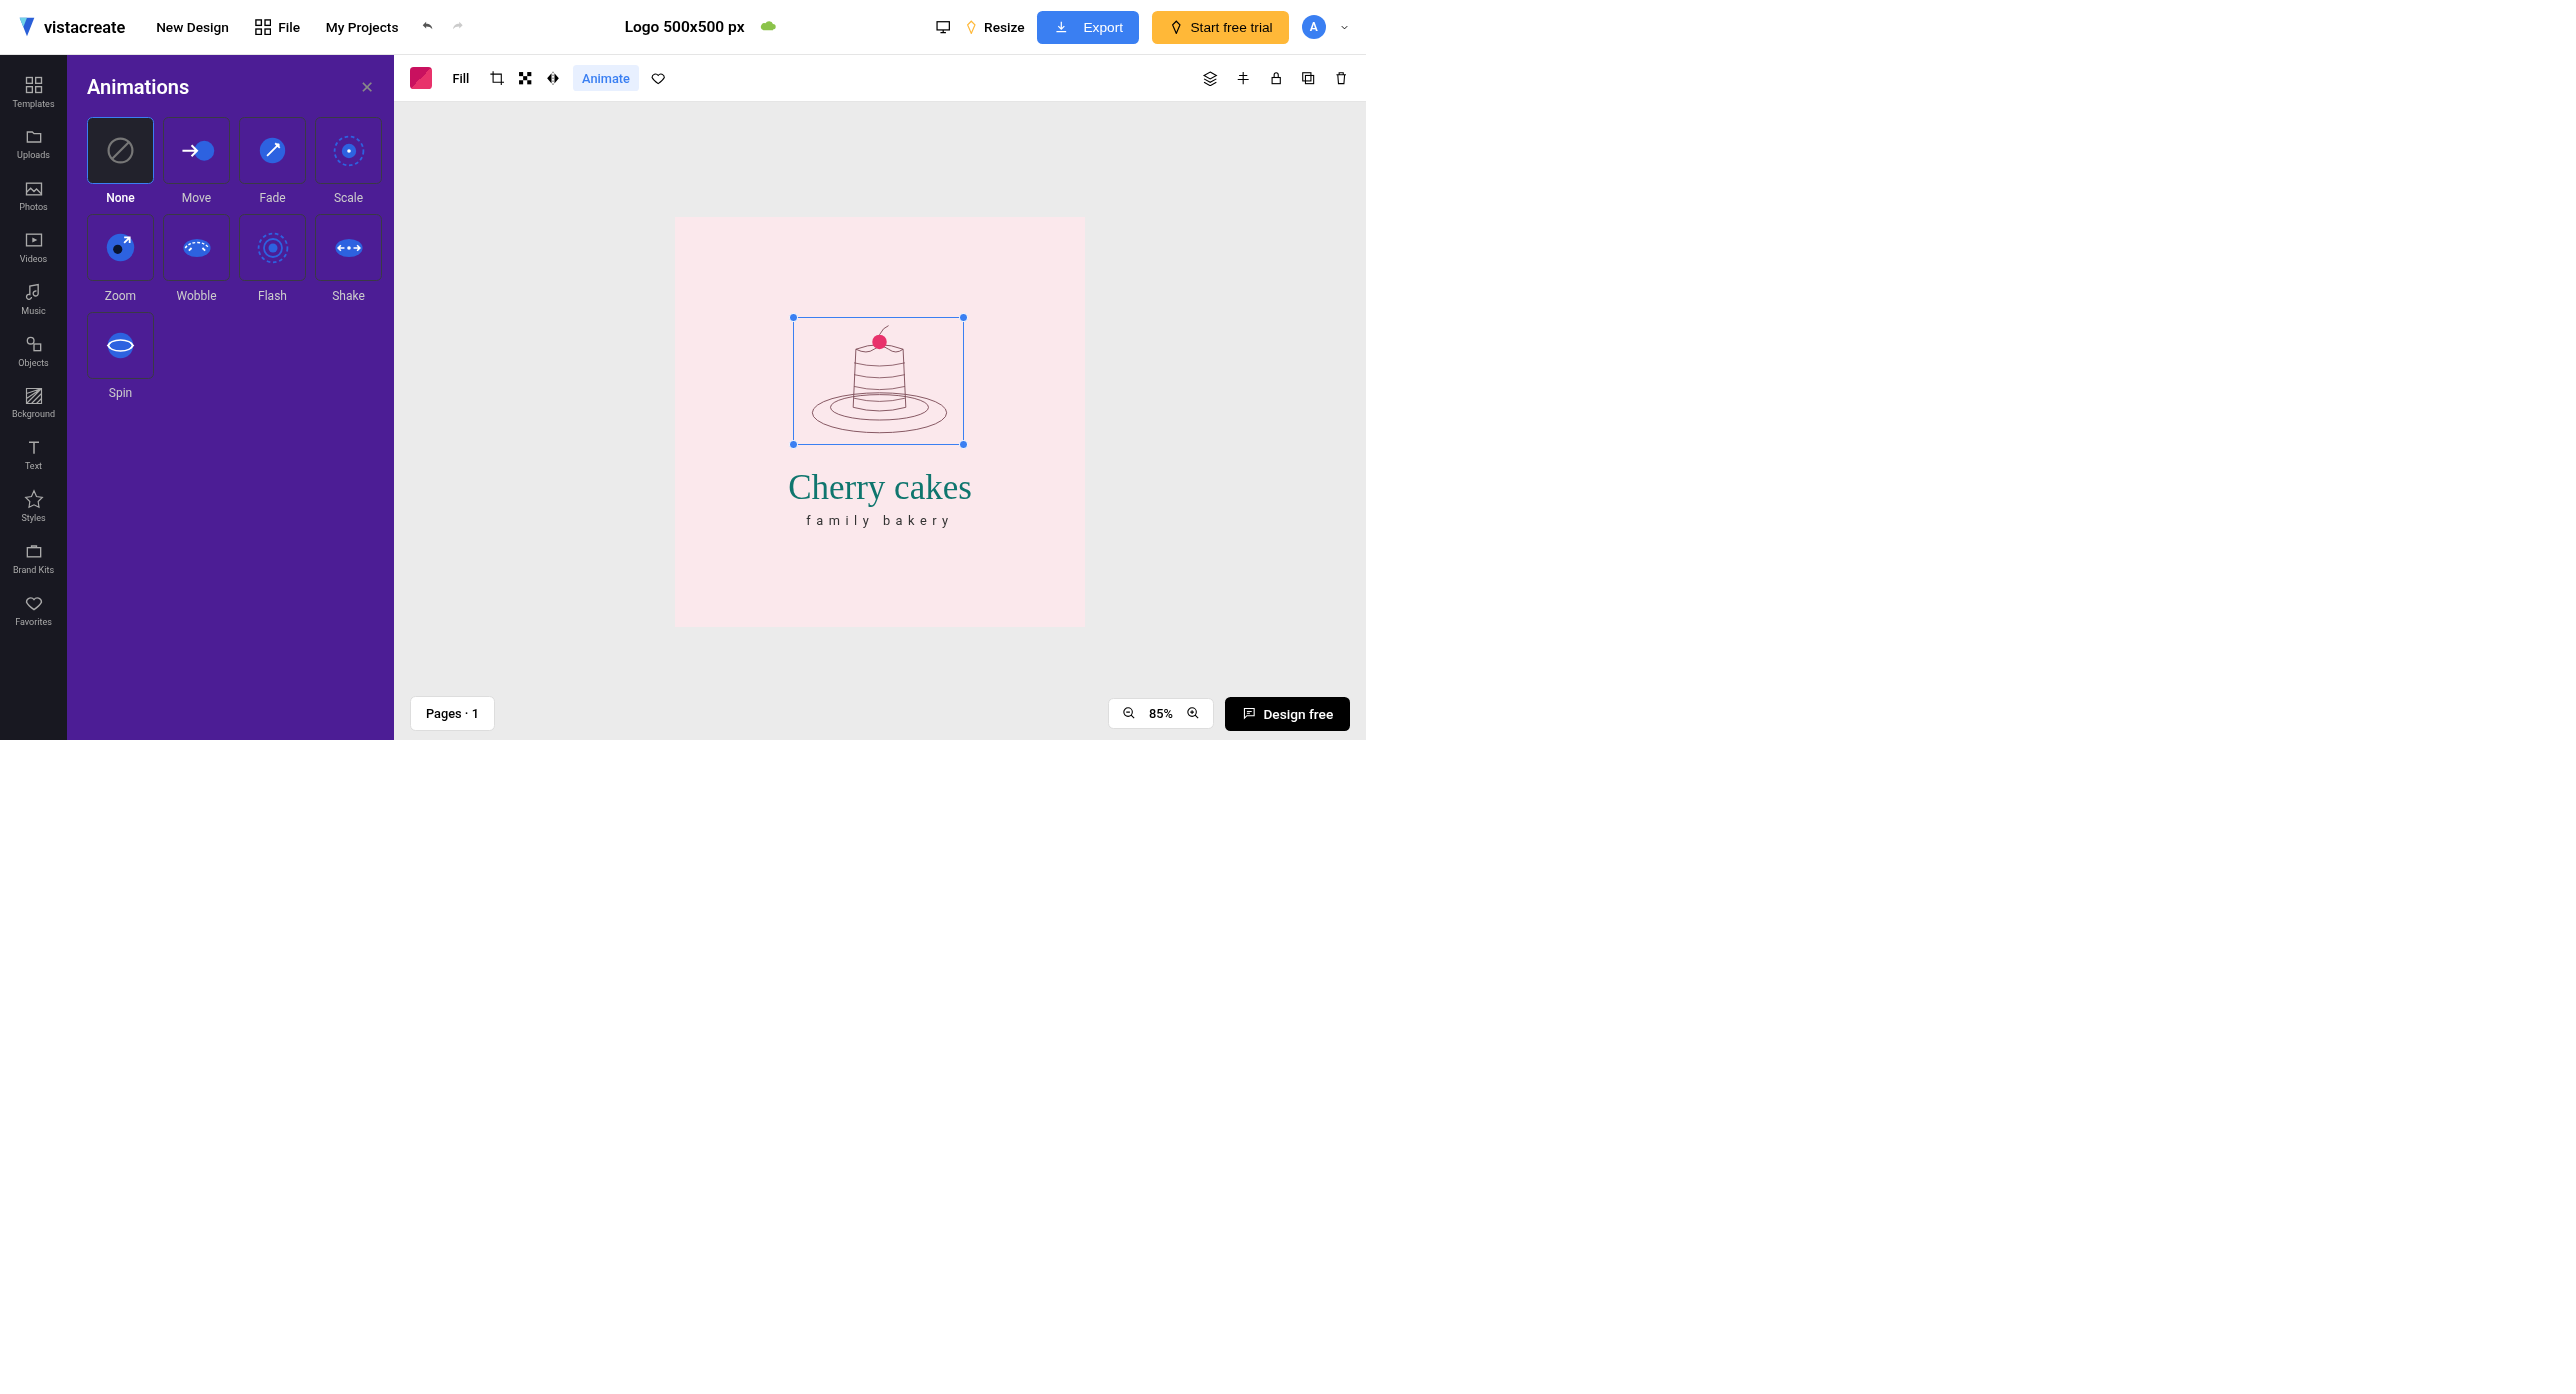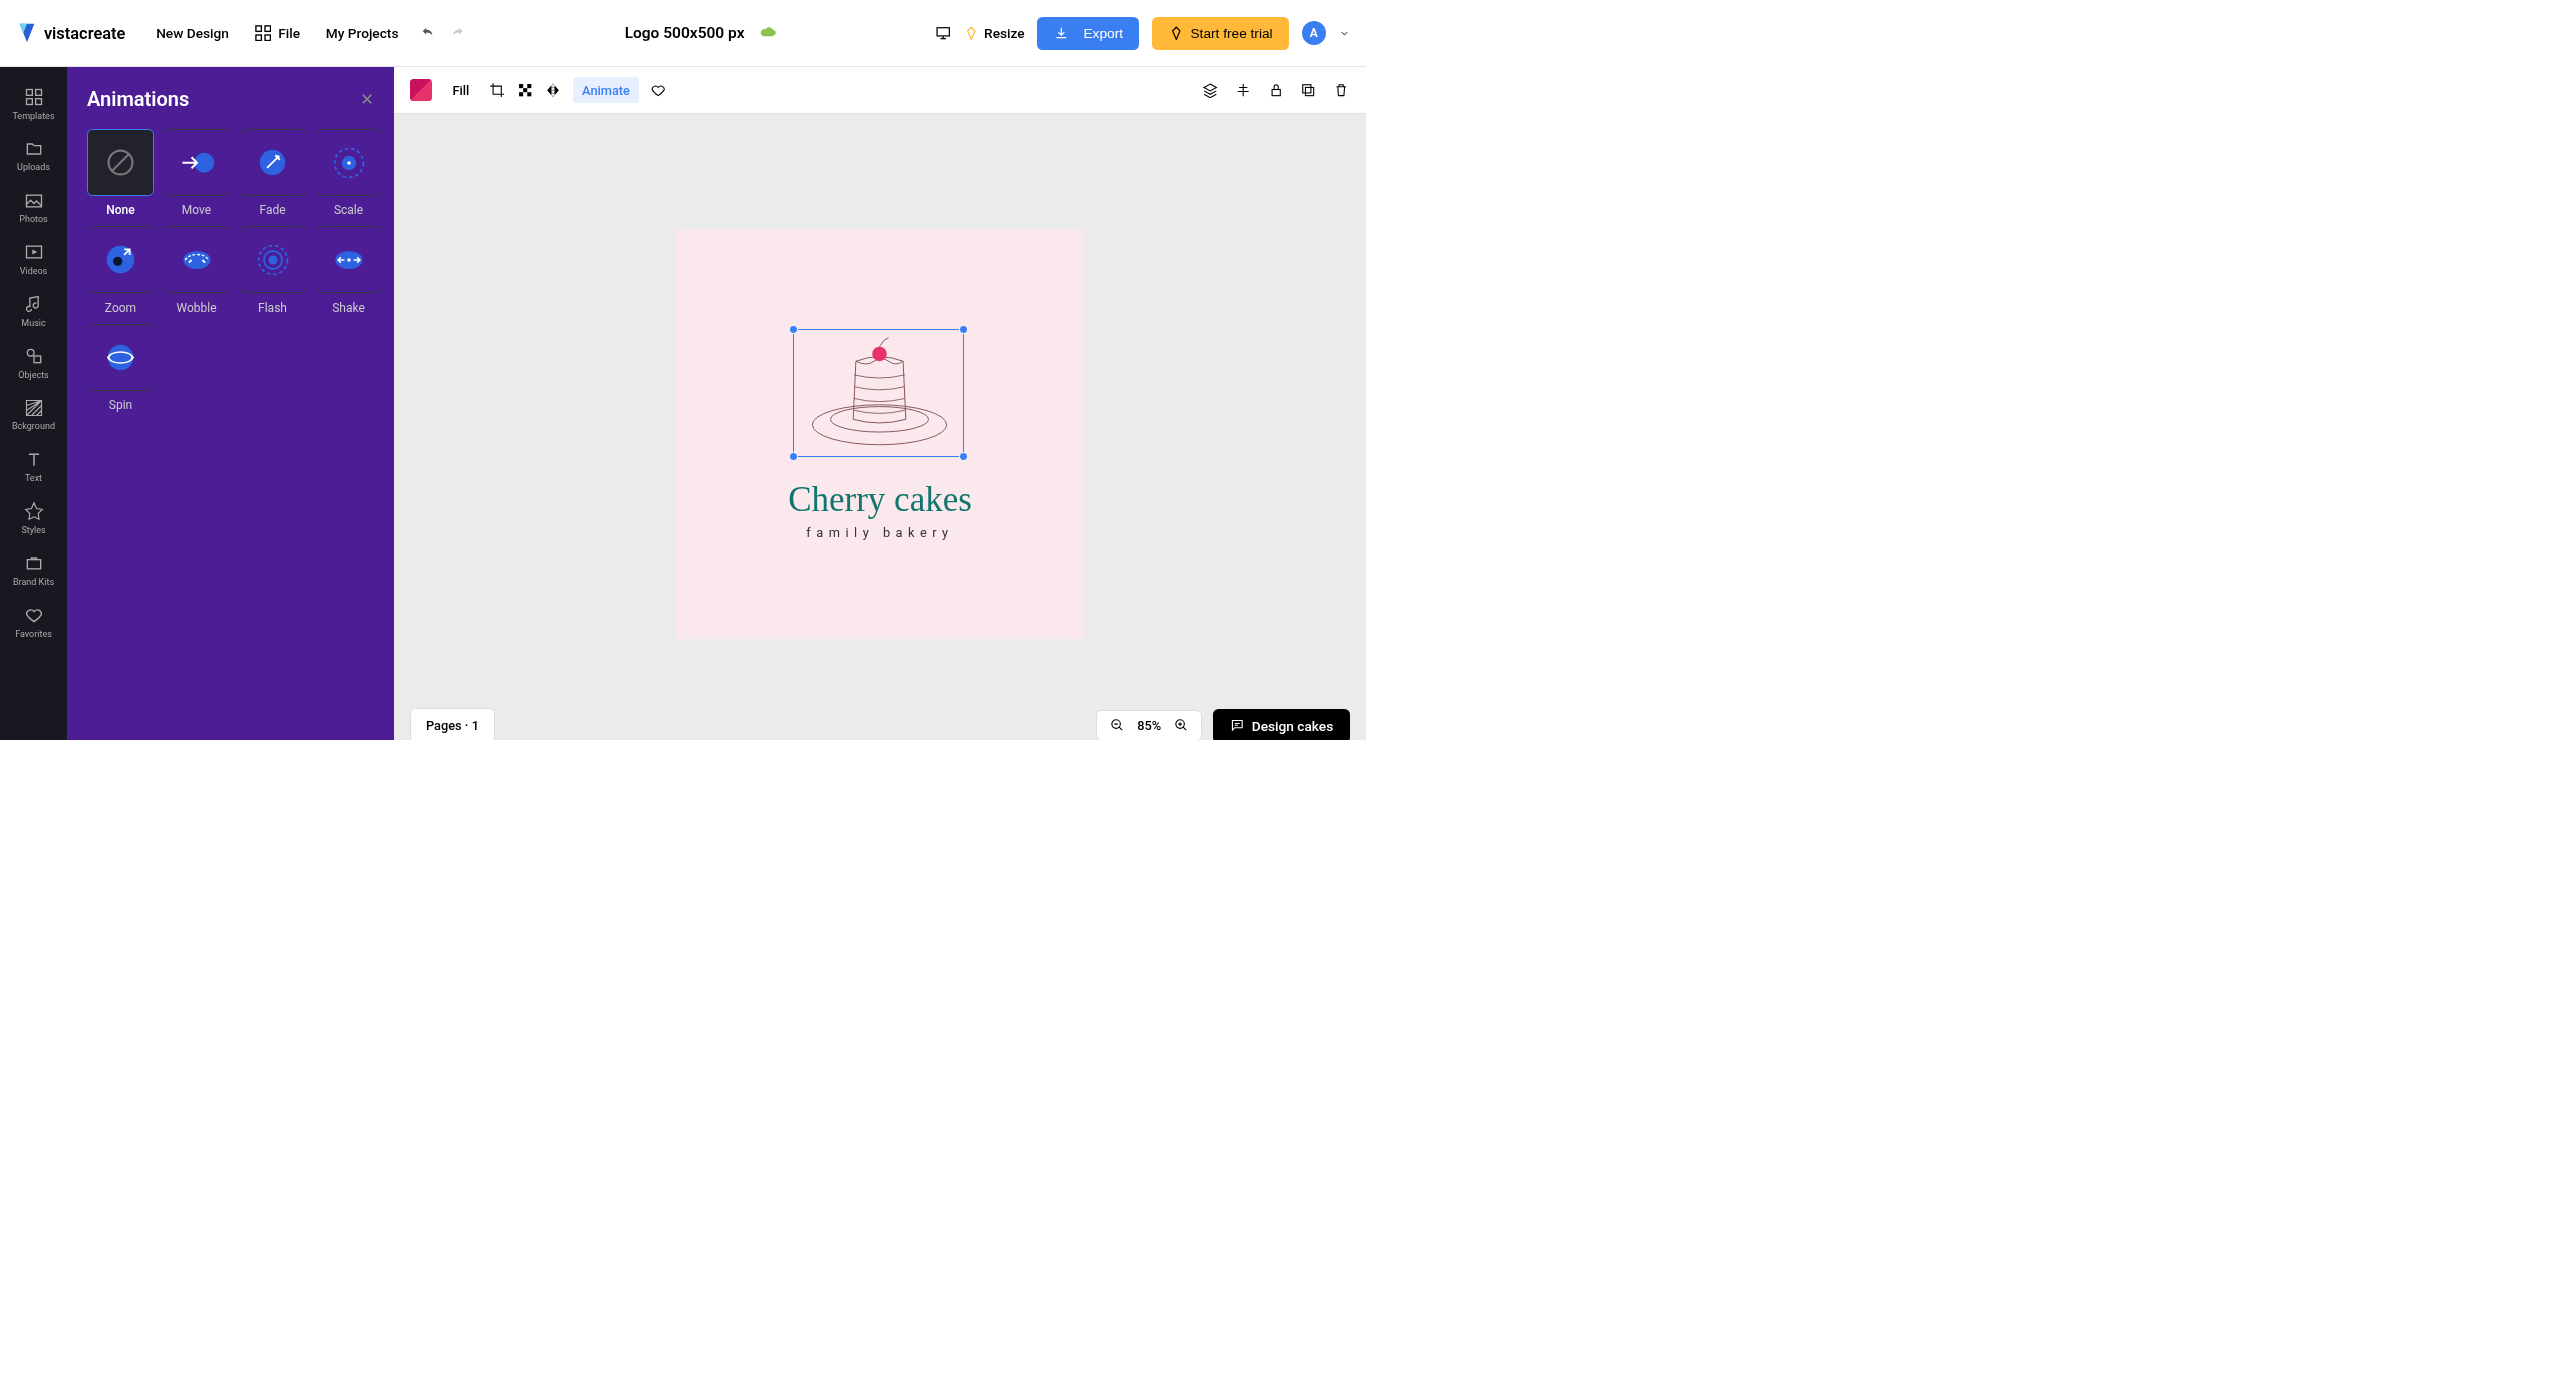--- a/index.html
+++ b/index.html
@@ -1,19 +1,19 @@
 <!DOCTYPE html>
 <html style="font-size:14.6px"><head>
 <meta charset="utf-8">
 <style>
 * { margin: 0; padding: 0; box-sizing: border-box; }
 body { font-family: -apple-system, BlinkMacSystemFont, "Segoe UI", Roboto, sans-serif; width: 1366px; height: 740px; overflow: hidden; }
 
 
-.header { height: 67px; background: #fff; display: flex; align-items: center; padding: 0 16.4px; border-bottom: 0.9px solid #e5e5e5; }
+.header { height: 55px; background: #fff; display: flex; align-items: center; padding: 0 16.4px; border-bottom: 0.9px solid #e5e5e5; }
 .logo { display: flex; align-items: center; gap: 5.5px; margin-right: 18px; }
 .logo-icon { width: 22px; height: 22px; }
 .logo-text { font-size: 16.4px; font-weight: 600; color: #000; }
 .nav-item { font-size: 13.7px; font-weight: 500; color: #000; padding: 7.3px 12.8px; cursor: pointer; display: flex; align-items: center; gap: 7.3px; }
 .header-center { flex: 1; display: flex; justify-content: center; align-items: center; gap: 15px; }
 .doc-title { font-size: 15.5px; font-weight: 600; }
 .cloud-icon { color: #8bc34a; }
 .header-right { display: flex; align-items: center; gap: 12.8px; }
 .resize-link { font-size: 13.7px; font-weight: 500; color: #000; cursor: pointer; display: flex; align-items: center; gap: 5.5px; }
 .btn-export { background: #3a7ff2; color: #fff; border: none; padding: 9px 16.4px; border-radius: 5.5px; font-size: 13.7px; font-weight: 500; display: flex; align-items: center; gap: 15px; cursor: pointer; }
@@ -394,19 +394,19 @@
           <svg width="14.6" height="14.6" viewBox="0 0 24 24">
               <circle cx="10" cy="10" r="7" fill="none" stroke="#000" stroke-width="1.8"></circle>
               <path d="M15 15l5 5M7 10h6M10 7v6" stroke="#000" stroke-width="1.8"></path>
             </svg>
         </div>
         <div class="help-btn">
           <svg width="14.6" height="14.6" viewBox="0 0 24 24">
               <path d="M4 4h16v12H8l-4 4z" fill="none" stroke="#fff" stroke-width="1.8"></path>
               <path d="M8 9h8M8 12h5" stroke="#fff" stroke-width="1.6"></path>
             </svg>
-          <span>Design cakes</span>
+          <span>Design free</span>
         </div>
       </div>
     </div>
   </div>
 </div>
 
 
 </body></html>

